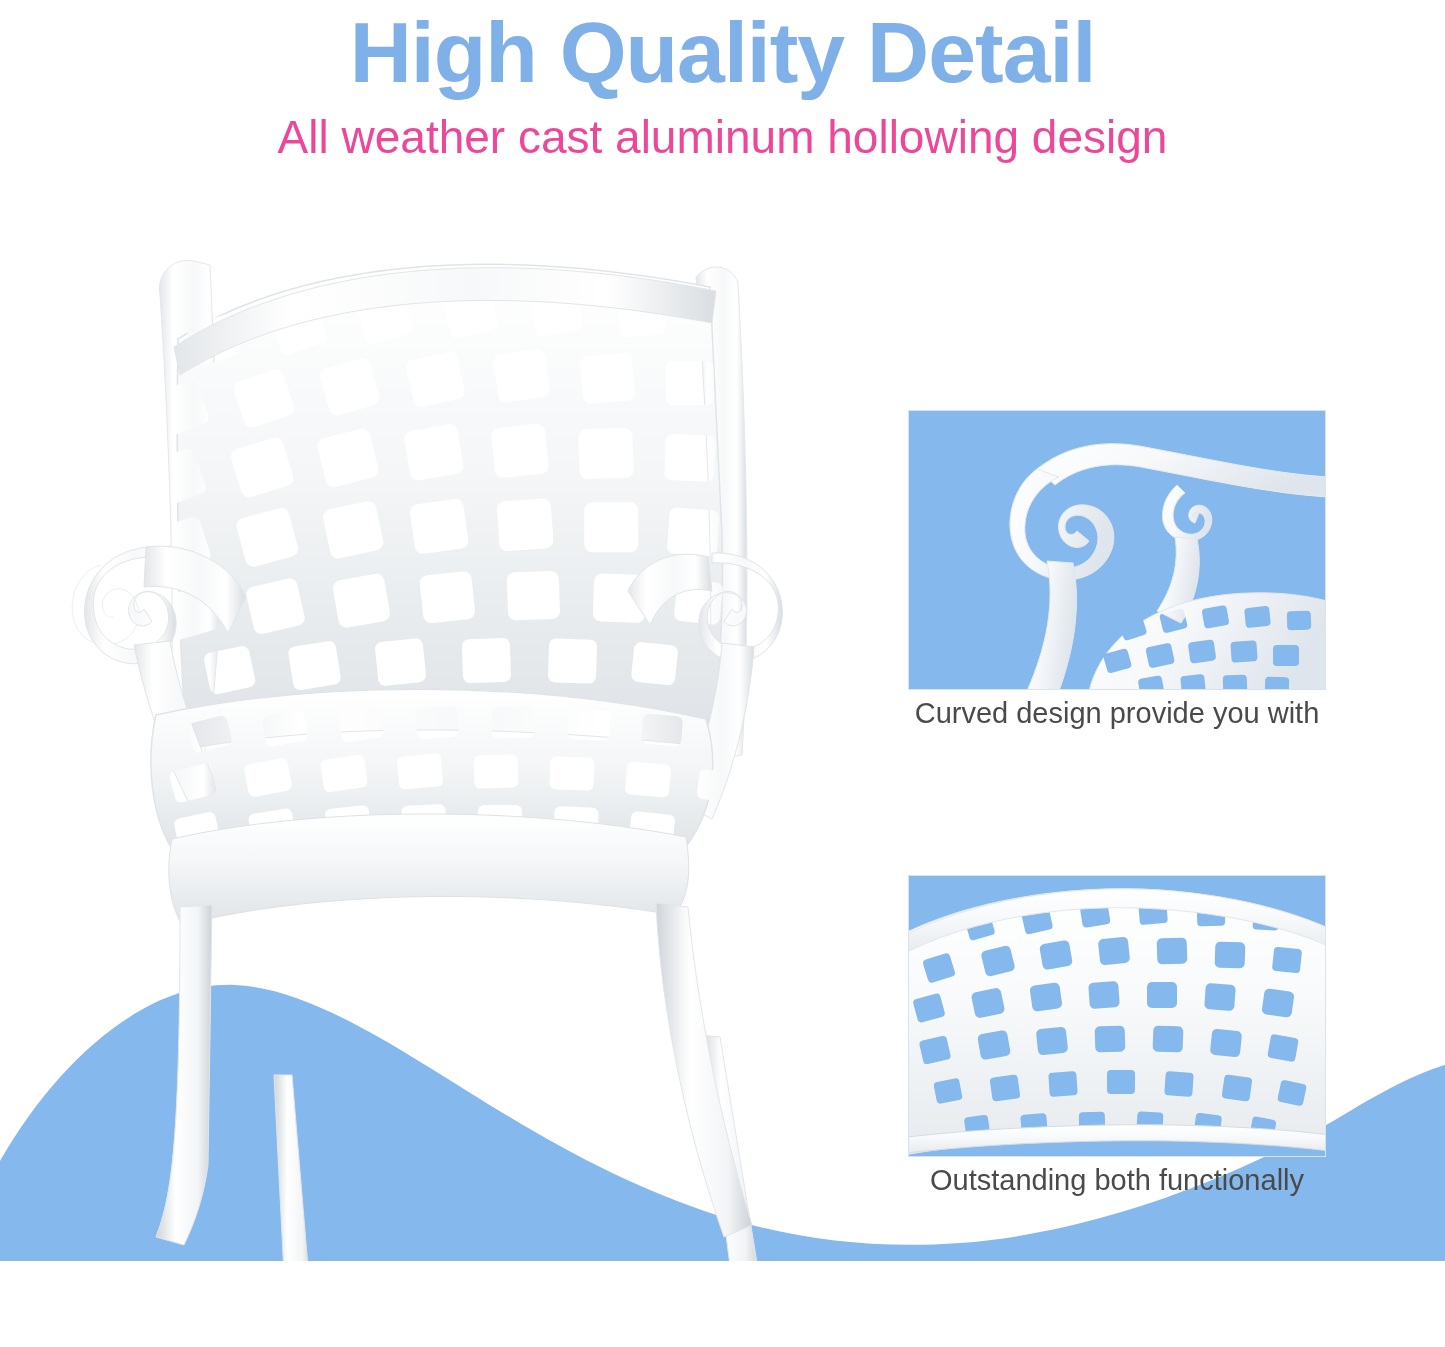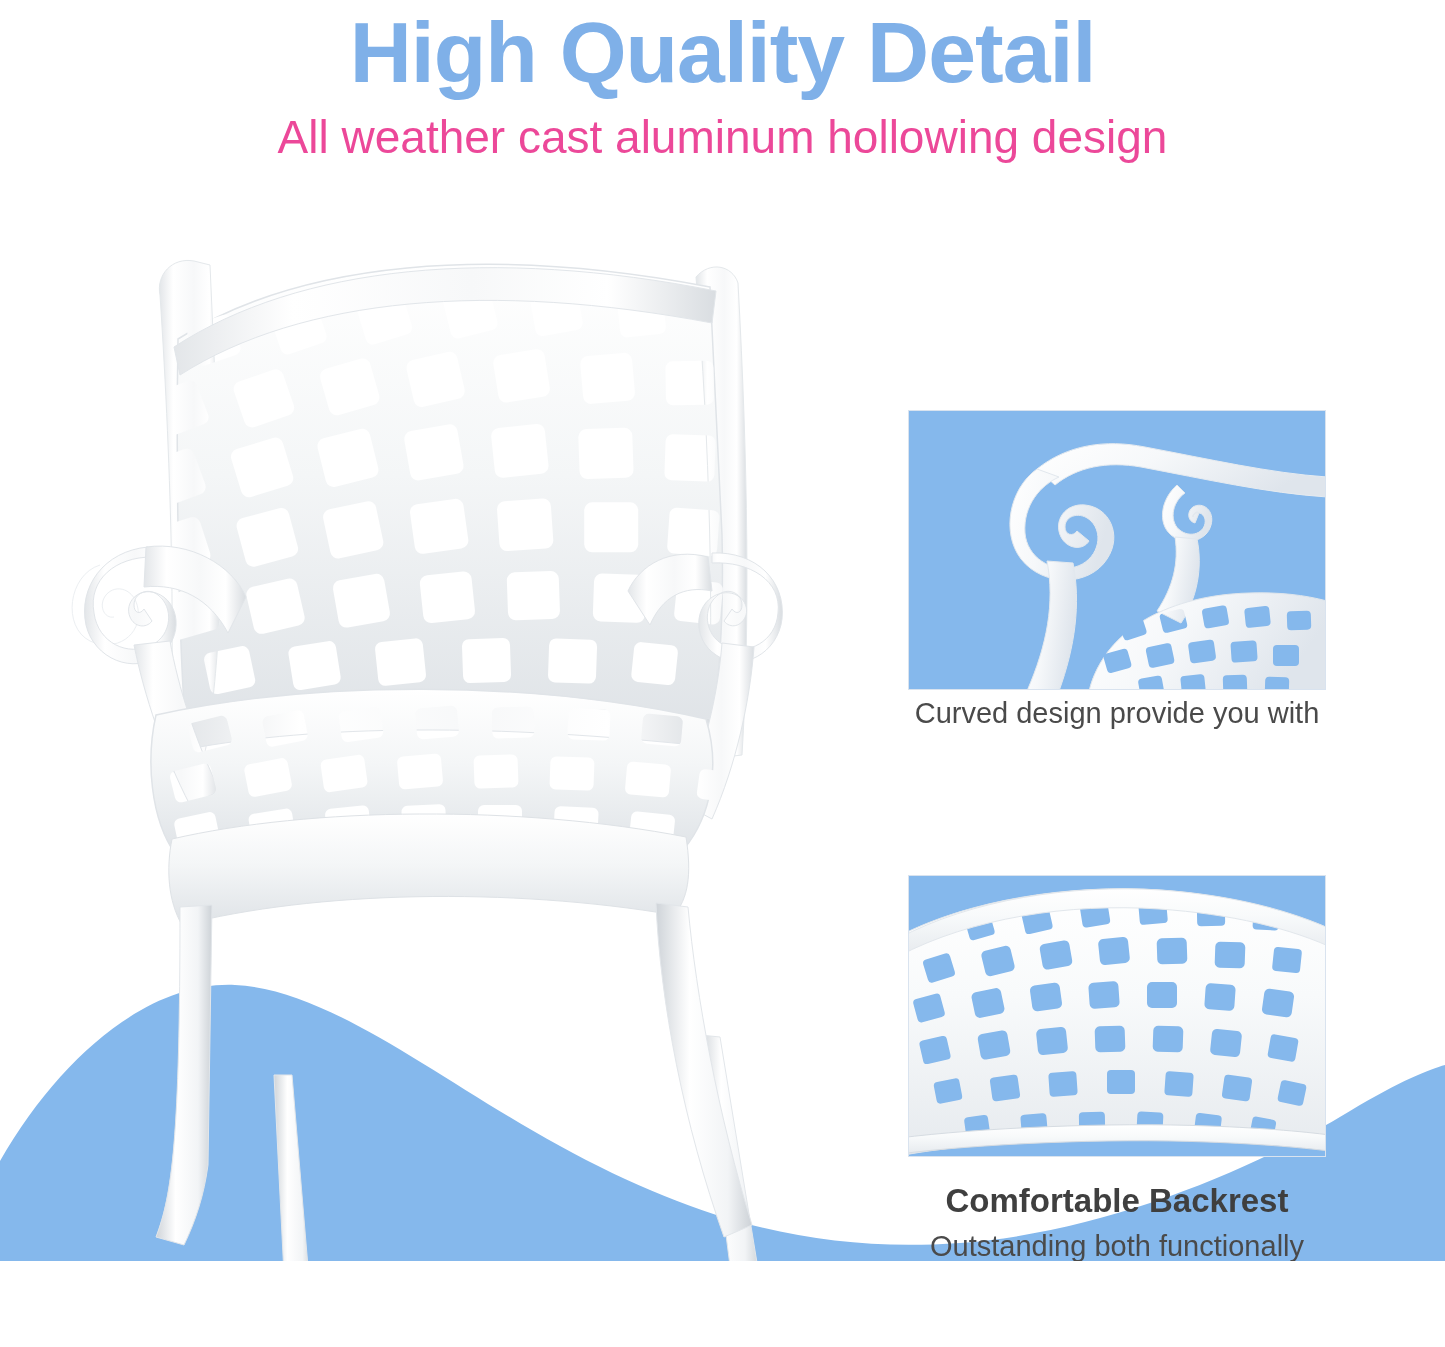--- a/index.html
+++ b/index.html
@@ -407,21 +407,20 @@
 
           <g mask="url(#backMask2)">
             <path d="M-10 60 C 60 24, 160 8, 250 14 C 320 19, 380 34, 428 56 L428 272 C 360 264, 240 258, 140 264 C 70 268, 20 274, -10 280 Z" fill="url(#bGrad)" stroke="#e0e5ea" stroke-width="1"></path>
           </g>
 
           <path d="M-10 62 C 62 24, 162 8, 252 14 C 322 19, 382 34, 428 56 L428 74 C 382 52, 322 38, 250 33 C 160 27, 62 42, -10 80 Z" fill="url(#bGrad)" stroke="#e2e7ec" stroke-width="1"></path>
 
           <path d="M-10 262 C 70 252, 200 246, 300 250 C 356 252, 400 256, 428 260 L428 276 C 398 272, 354 268, 298 266 C 198 262, 68 268, -10 278 Z" fill="url(#bGrad)" stroke="#d6dce2" stroke-width="1"></path>
         </svg>
       </div>
-      <div class="feature-title">Comfortable Backrest</div>
       <div class="feature-desc">
         <span class="line">Outstanding both functionally</span>
 
       </div>
     </div>
 
   </div>
 </div>
 
 </body></html>

